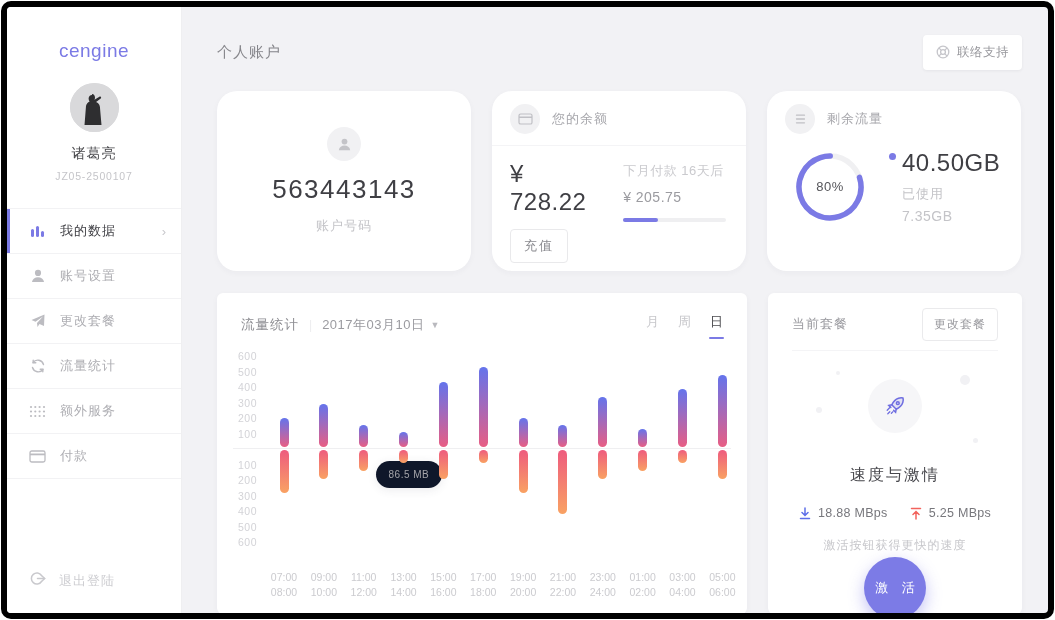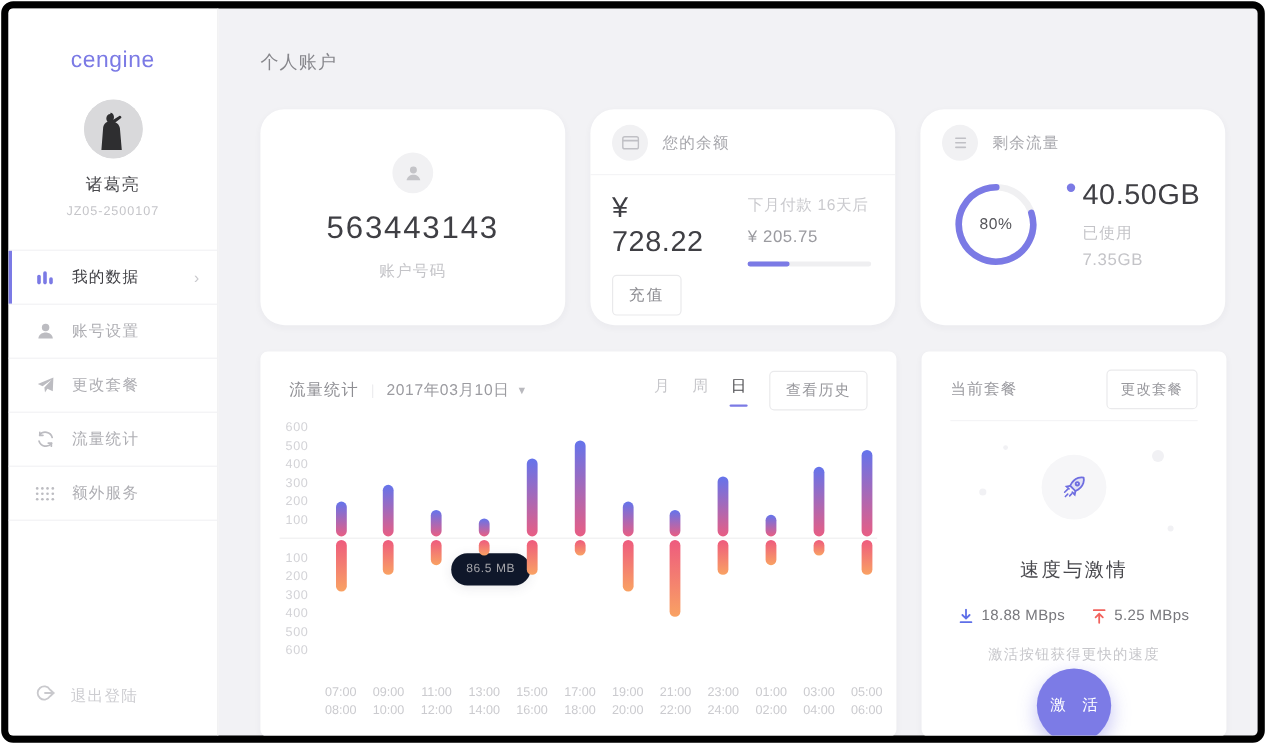--- a/index.html
+++ b/index.html
@@ -205,37 +205,56 @@
                 <circle cx="15" cy="6.5" r="1.1"></circle>
                 <circle cx="2" cy="11" r="1.1"></circle>
                 <circle cx="6.3" cy="11" r="1.1"></circle>
                 <circle cx="10.6" cy="11" r="1.1"></circle>
                 <circle cx="15" cy="11" r="1.1"></circle>
               </g>
             </svg>
           </span>
           <span class="nlabel">额外服务</span>
         </div>
+        <div class="nav-item">
+          <span class="nicon">
+            <svg width="17" height="13" viewBox="0 0 17 13" fill="none" stroke="currentColor" stroke-width="1.3">
+              <rect x="1" y="1" width="15" height="11" rx="1.8"></rect>
+              <path d="M1 4.4h15" stroke-width="1.8"></path>
+            </svg>
+          </span>
+          <span class="nlabel">付款</span>
+        </div>
       </nav>
     <div class="logout">
       <span class="nicon">
         <svg width="17" height="17" viewBox="0 0 17 17" fill="none" stroke="#C9C9CD" stroke-width="1.5" stroke-linecap="round">
           <path d="M12.5 5.5 A5.5 5.5 0 1 0 12.5 11.5"></path>
           <path d="M8.5 8.5 H15.5"></path>
           <path d="M13 6 L15.7 8.5 L13 11"></path>
         </svg>
       </span>
       <span class="nlabel">退出登陆</span>
     </div>
   </aside>
 
   <main class="main">
 
     <div class="topbar">
       <div class="page-title">个人账户</div>
+      <button class="support-btn">
+        <span style="display:flex">
+          <svg width="14" height="14" viewBox="0 0 14 14" fill="none" stroke="#C6C6CB" stroke-width="1.3">
+            <circle cx="7" cy="7" r="5.8"></circle>
+            <circle cx="7" cy="7" r="2.4"></circle>
+            <path d="M3 3l2.3 2.3M11 3L8.7 5.3M3 11l2.3-2.3M11 11L8.7 8.7" stroke-width="1.1"></path>
+          </svg>
+        </span>
+        <span>联络支持</span>
+      </button>
     </div>
 
     <div class="cards-row">
 
       <section class="card small acct">
         <div class="badge-circle">
           <svg width="15" height="15" viewBox="0 0 15 15" fill="#C4C4C8">
             <circle cx="7.5" cy="4.6" r="2.9"></circle>
             <path d="M1.8 13.2c.5-3 2.9-4.6 5.7-4.6s5.2 1.6 5.7 4.6z"></path>
           </svg>
@@ -307,21 +326,20 @@
           <span class="chart-sep">|</span>
           <span class="chart-date">
             <span>2017年03月10日</span>
             <span class="caret">▼</span>
           </span>
           <div class="range-tabs" id="range-tabs">
               <span class="rtab">月</span>
               <span class="rtab">周</span>
               <span class="rtab active">日</span>
             </div>
-          <button class="history-btn">查看历史</button>
         </div>
         <div class="plot" id="plot">
           <div class="zero-line"></div>
           <div class="tooltip" style="left: 158.55px;">86.5 MB</div>
         <div class="ytick" style="left: 12px; top: 134.5px;">100</div>
             <div class="ytick" style="left: 12px; top: 165.5px;">100</div>
             <div class="ytick" style="left: 12px; top: 119px;">200</div>
             <div class="ytick" style="left: 12px; top: 181px;">200</div>
             <div class="ytick" style="left: 12px; top: 103.5px;">300</div>
             <div class="ytick" style="left: 12px; top: 196.5px;">300</div>

